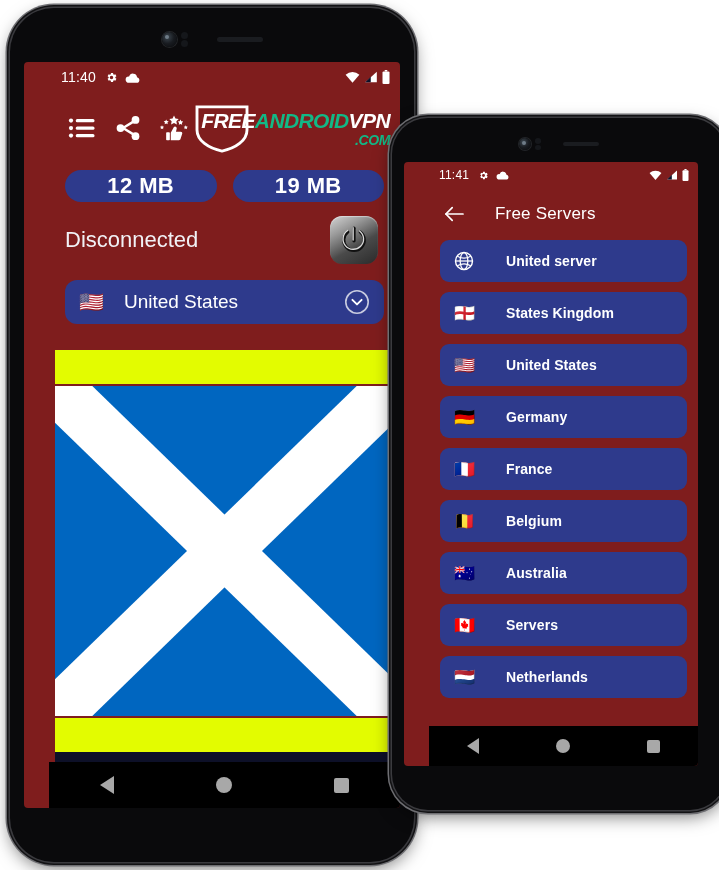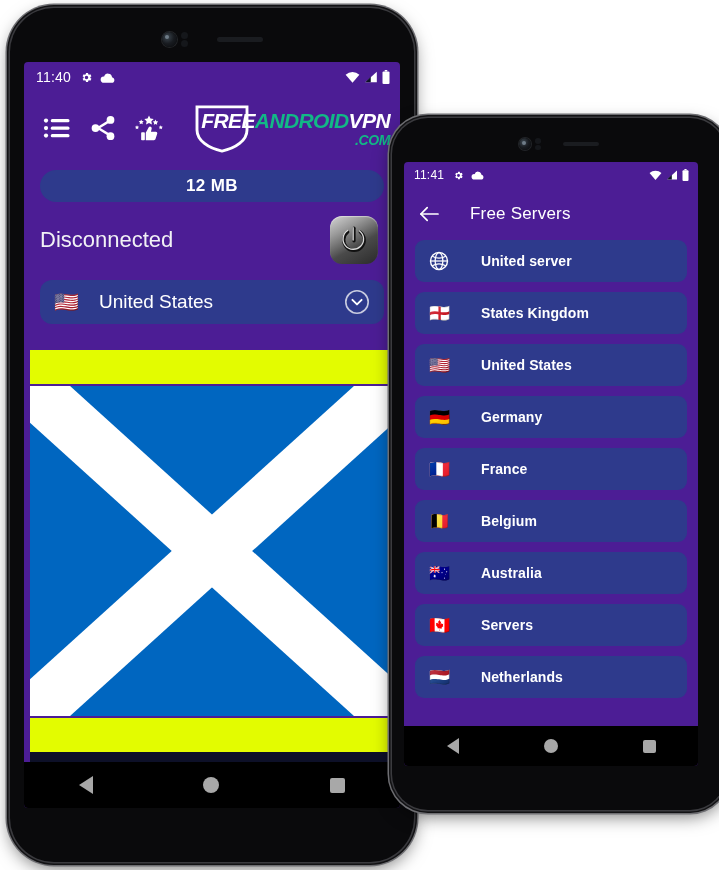--- a/index.html
+++ b/index.html
@@ -81,23 +81,24 @@
   }
   #phone-servers .cam { width: 12px; height: 12px; }
   #phone-servers .sensor-dots { height:12px; width:6px;}
   #phone-servers .sensor-dots i { width:5.5px;height:5.5px;}
   #phone-servers .speaker { width: 36px; height:4px; margin-left:22px;}
 
   
   .screen {
     position: absolute;
     overflow: hidden;
-    background: #4c1d95;
+    background: #7f1d1d;
     display: flex;
     flex-direction: column;
+    padding-left: 25px;
   }
   #phone-main .screen {
     left: 14px; top: 54px;
     width: 376px; height: 746px;
     border-radius: 4px;
   }
   #phone-servers .screen {
     left: 12px; top: 44px;
     width: 294px; height: 604px;
     border-radius: 4px;
@@ -172,21 +173,21 @@
   }
   .pill {
     flex: 1;
     height: 32px;
     background: #2e3a8c;
     border-radius: 16px;
     display: flex;
     align-items: center;
     justify-content: center;
     color: #ffffff;
-    font-size: 17px;
+    font-size: 22px;
     font-weight: 700;
     letter-spacing: .4px;
   }
 
   
   .status-row {
     display: flex;
     align-items: center;
     padding: 14px 22px 0 16px;
     flex: 0 0 auto;
@@ -413,20 +414,21 @@
           </svg>
           <div class="brand-text">
             <div class="brand-row1"><span class="c-white">FREE</span><span class="c-teal">ANDROID</span><span class="c-white">VPN</span></div>
             <div class="brand-row2 c-teal">.COM</div>
           </div>
         </div>
       </div>
 
       <div class="stats-row">
         <div class="pill">12 MB</div>
+        <div class="pill">19 MB</div>
       </div>
 
       <div class="status-row">
         <div class="status-text">Disconnected</div>
         <div class="power-btn">
           <svg class="power-glyph" viewBox="0 0 24 24">
             <path d="M7 5.6a8.2 8.2 0 1 0 10 0" fill="none" stroke="#111" stroke-width="2.6" stroke-linecap="round"></path>
             <line x1="12" y1="2.5" x2="12" y2="12.6" stroke="#111" stroke-width="2.6" stroke-linecap="round"></line>
             <path d="M7.6 5.1a8.2 8.2 0 1 0 9.6.4" fill="none" stroke="#d8d8d8" stroke-width="1.1" stroke-linecap="round" transform="translate(-.7,-.7)"></path>
             <line x1="11.3" y1="2.1" x2="11.3" y2="12" stroke="#d8d8d8" stroke-width="1.1" stroke-linecap="round"></line>

